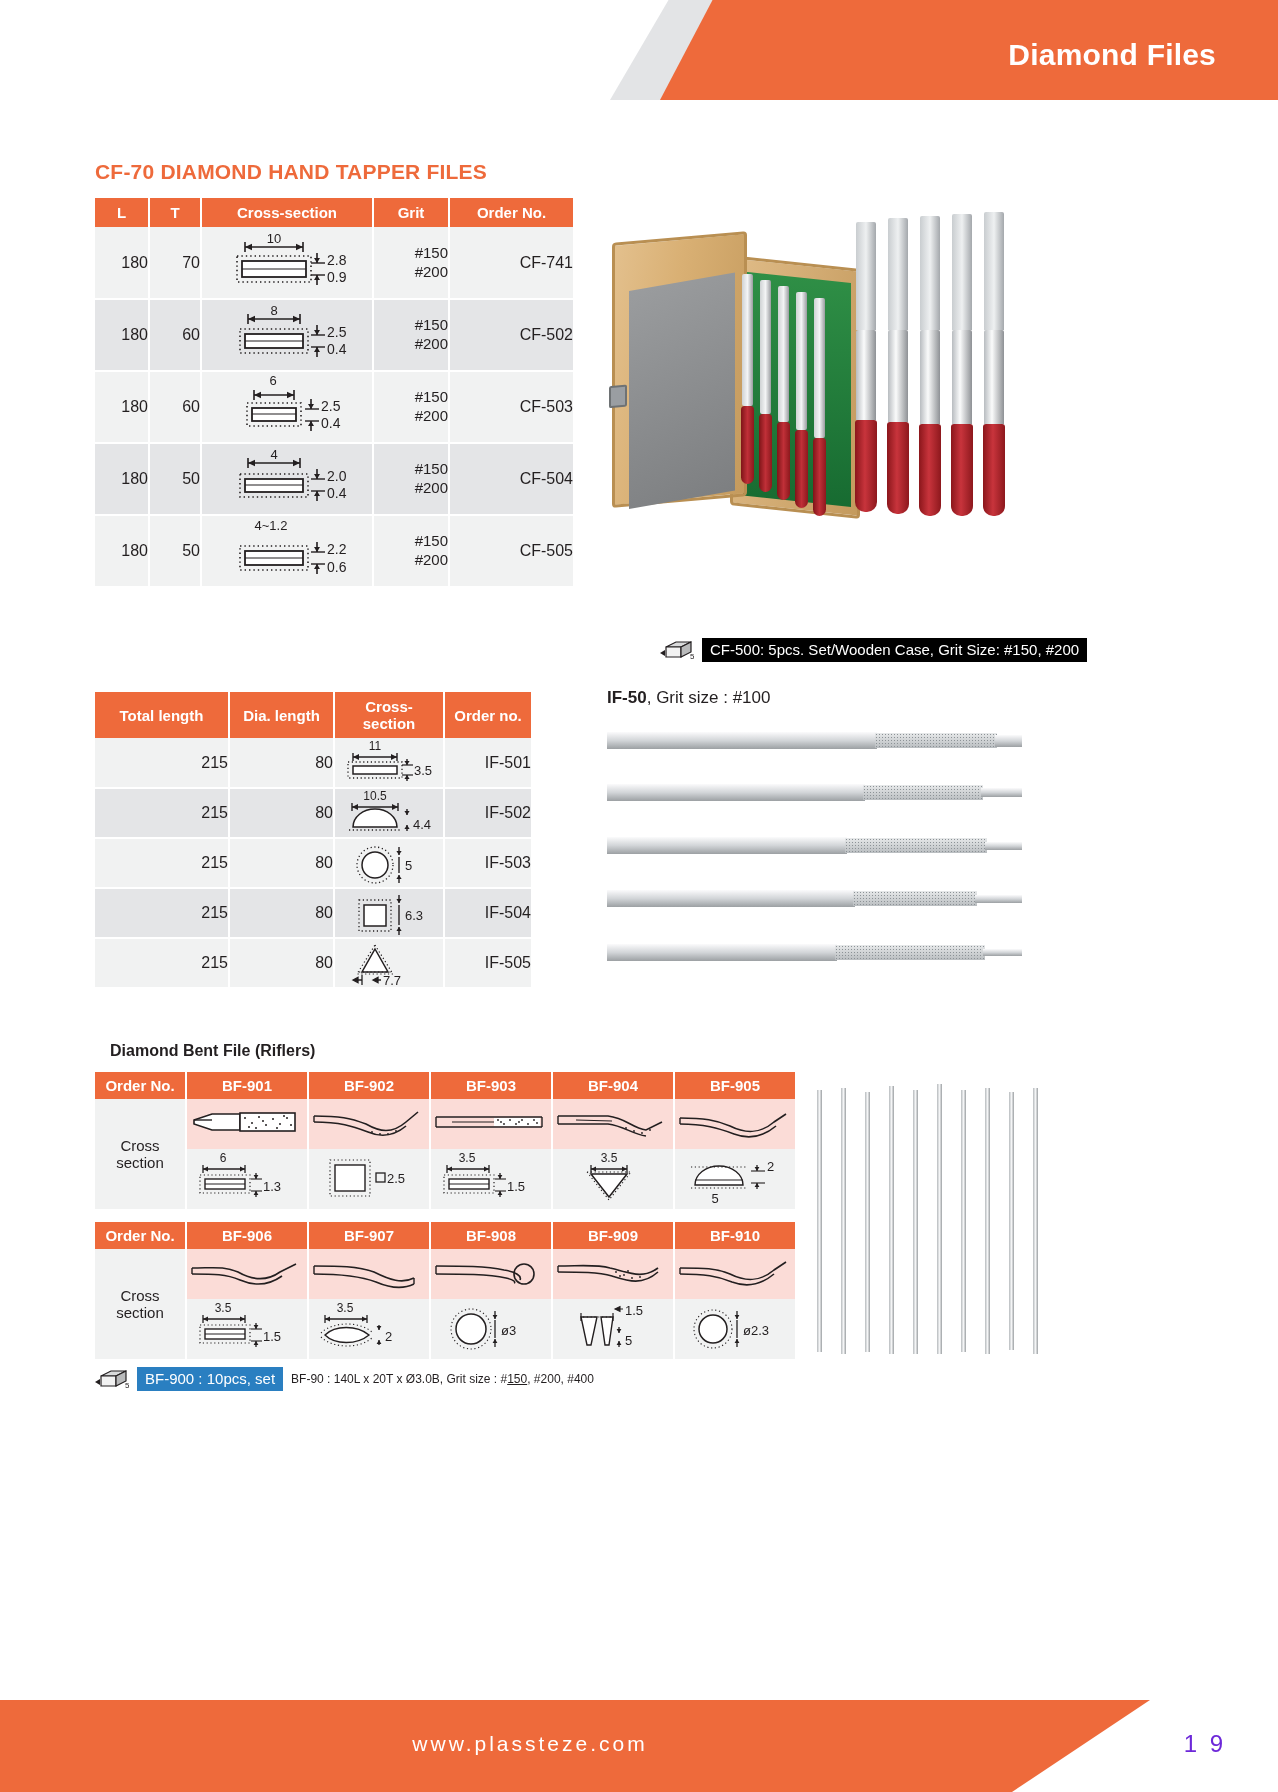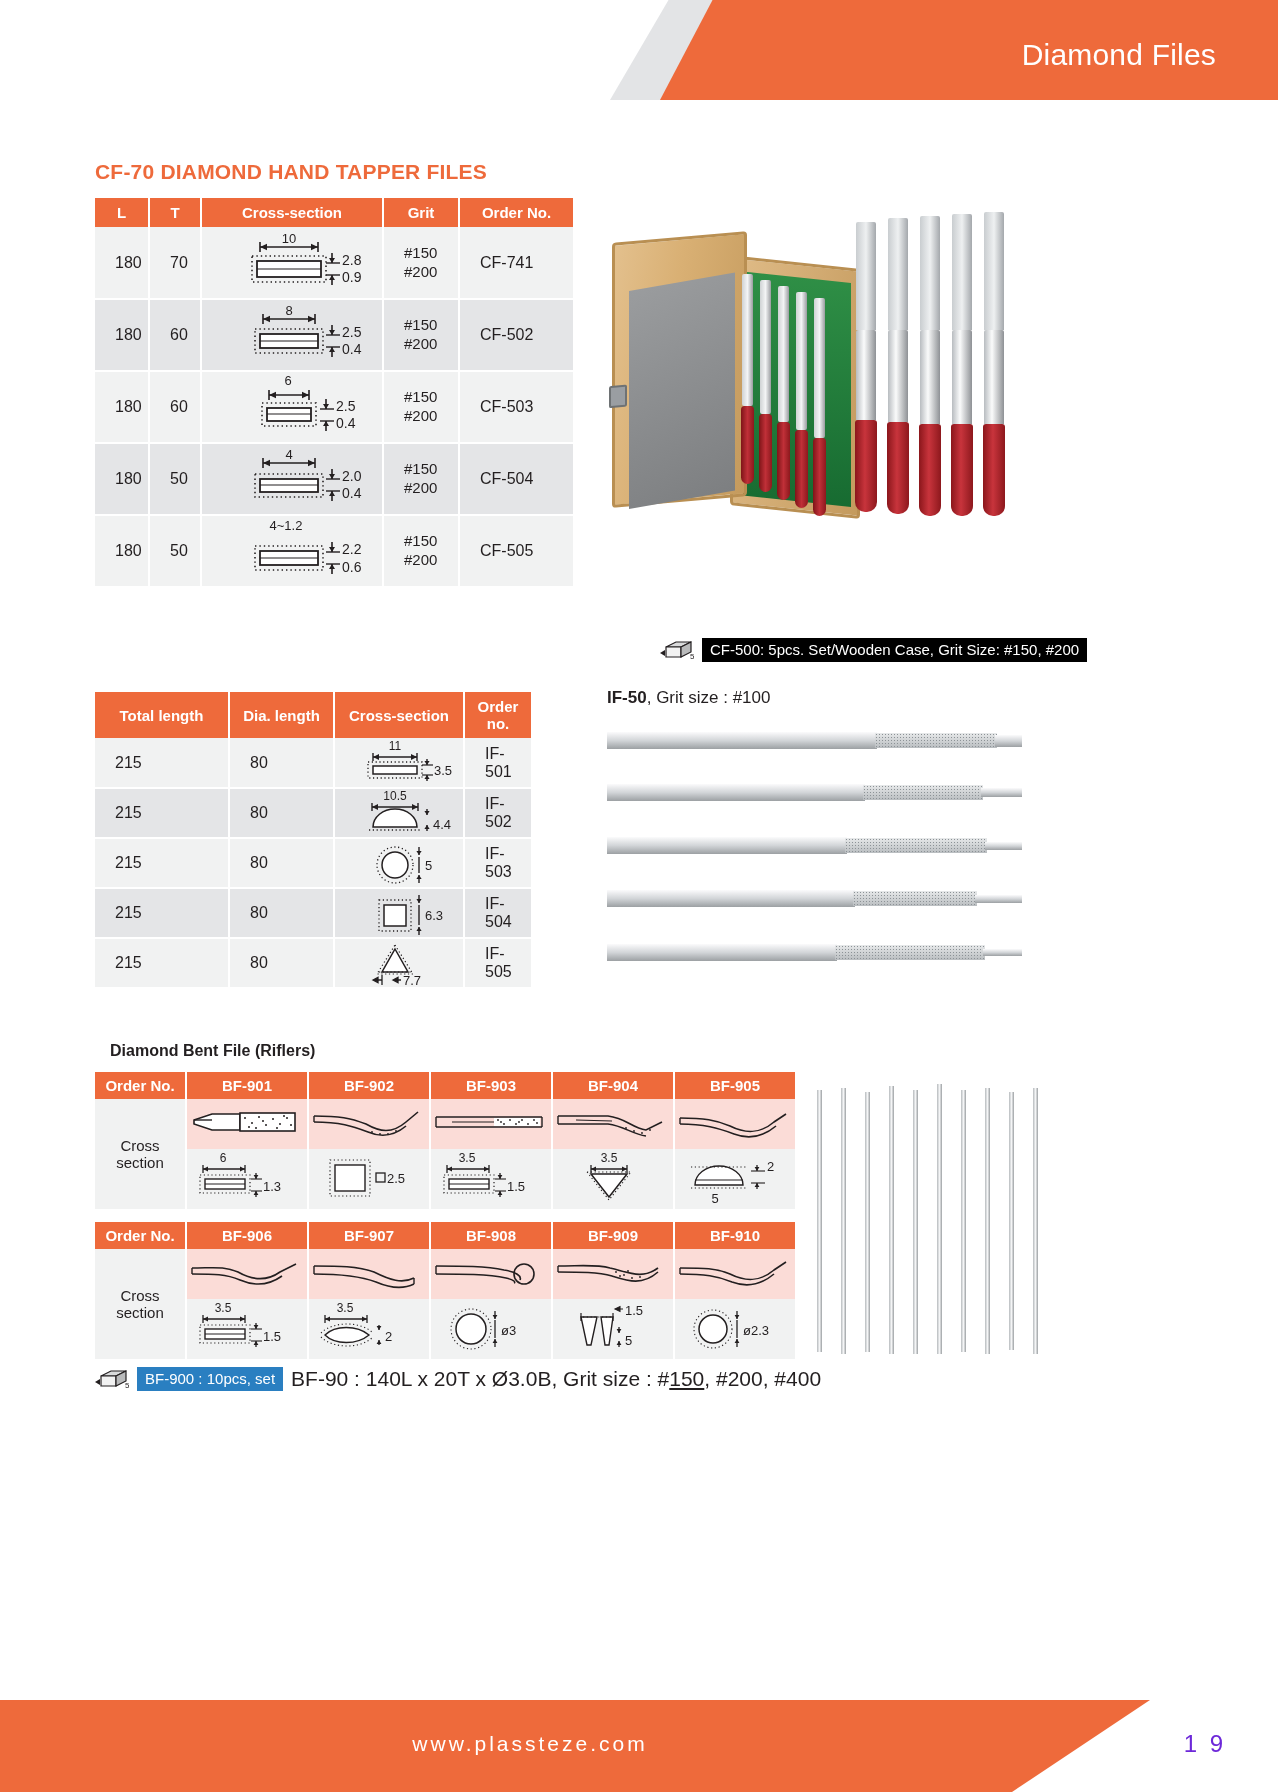--- a/index.html
+++ b/index.html
@@ -19,37 +19,37 @@
     background: #e3e4e6;
     clip-path: polygon(45% 0, 100% 0, 55% 100%, 0 100%);
   }
   .hdr-orange {
     position: absolute; top: 0; left: 660px; width: 618px; height: 100px;
     background: #ee6a3b;
     clip-path: polygon(8.5% 0, 100% 0, 100% 100%, 0 100%);
   }
   .hdr-title {
     position: absolute; right: 62px; top: 38px;
-    color: #ffffff; font-size: 30px; font-weight: normal; letter-spacing: .2px; margin-left: 40px;
+    color: #ffffff; font-size: 30px; font-weight: bold; letter-spacing: .2px; margin-left: 40px;
   }
 
   
   .sec1-title {
     position: absolute; left: 95px; top: 160px;
     color: #ee6a3b; font-size: 21px; font-weight: bold; letter-spacing: .2px;
   }
   table.tbl { border-collapse: collapse; }
   table.tbl th {
     background: #ee6a3b; color: #fff; font-size: 15px; font-weight: bold;
     padding: 6px 4px; border-right: 2px solid #fff; text-align: center;
   }
   table.tbl th:last-child { border-right: none; }
   table.tbl td {
-    text-align: left; font-size: 16px; color: #231f20;
-    border-right: 2px solid #fff; border-bottom: 2px solid #fff; padding-left: 20px;
+    text-align: right; font-size: 16px; color: #231f20;
+    border-right: 2px solid #fff; border-bottom: 2px solid #fff;
   }
   table.tbl td:last-child { border-right: none; }
   .rowA { background: #f1f2f2; }
   .rowB { background: #e4e5e7; }
 
   #cf-table { position: absolute; left: 95px; top: 198px; width: 478px; }
   #cf-table td { height: 72px; }
   #cf-table .grit { font-size: 15px; line-height: 1.25; }
 
   
@@ -165,21 +165,21 @@
     background: linear-gradient(90deg,#b6babd,#f4f5f6,#9b9fa2);
   }
 
   .bf-cap {
     position: absolute; left: 95px; top: 1367px;
     display: flex; align-items: center; gap: 8px;
   }
   .bf-cap .blue {
     background: #2a7fc1; color: #fff; font-size: 15px; padding: 3px 8px 4px;
   }
-  .bf-cap .plain { font-size: 21px; color: #231f20; }
+  .bf-cap .plain { font-size: 12px; color: #231f20; }
   .bf-cap .plain u { text-decoration: underline; }
 
   
   .footer { position: absolute; left: 0; top: 1700px; width: 1278px; height: 92px; }
   .ft-orange {
     position: absolute; left: 0; top: 0; width: 1150px; height: 92px;
     background: #ee6a3b; clip-path: polygon(0 0, 100% 0, 88% 100%, 0 100%);
   }
   .ft-url {
     position: absolute; left: 0; top: 32px; width: 1060px; text-align: center;

